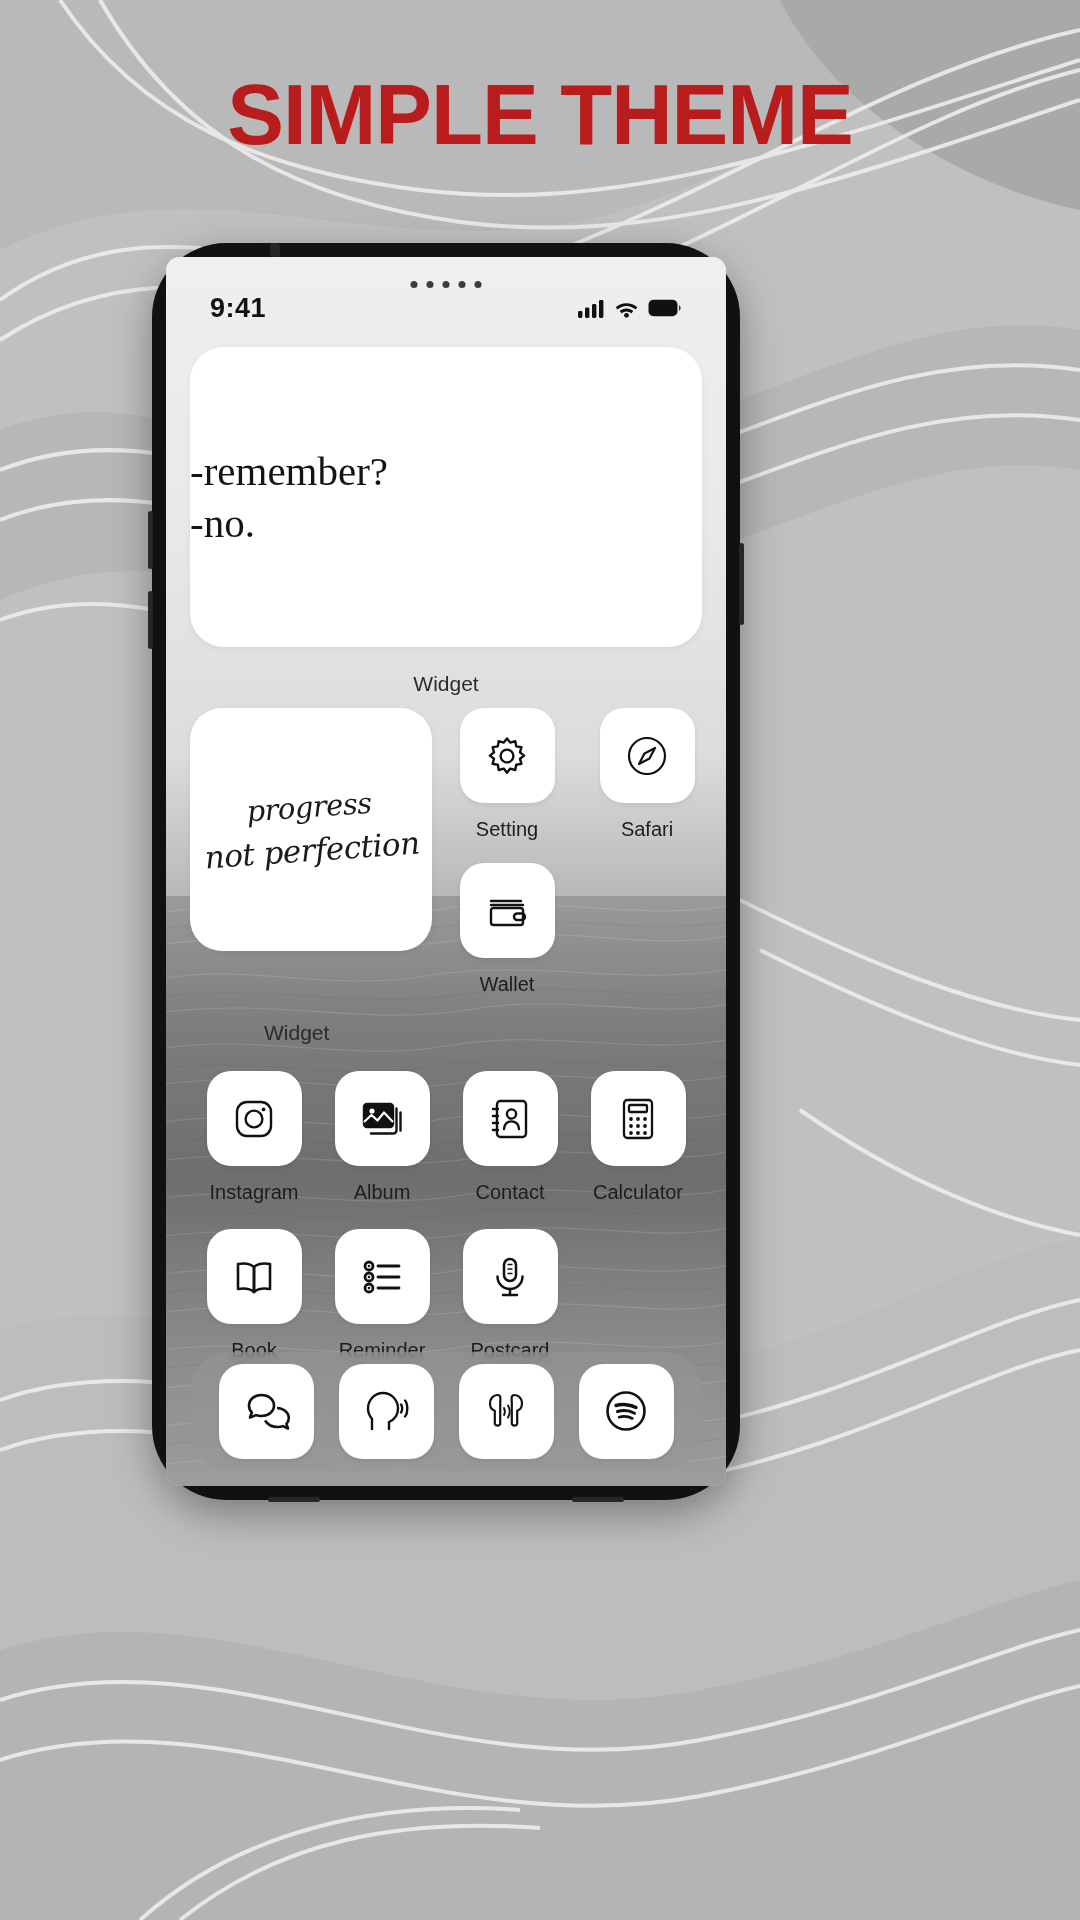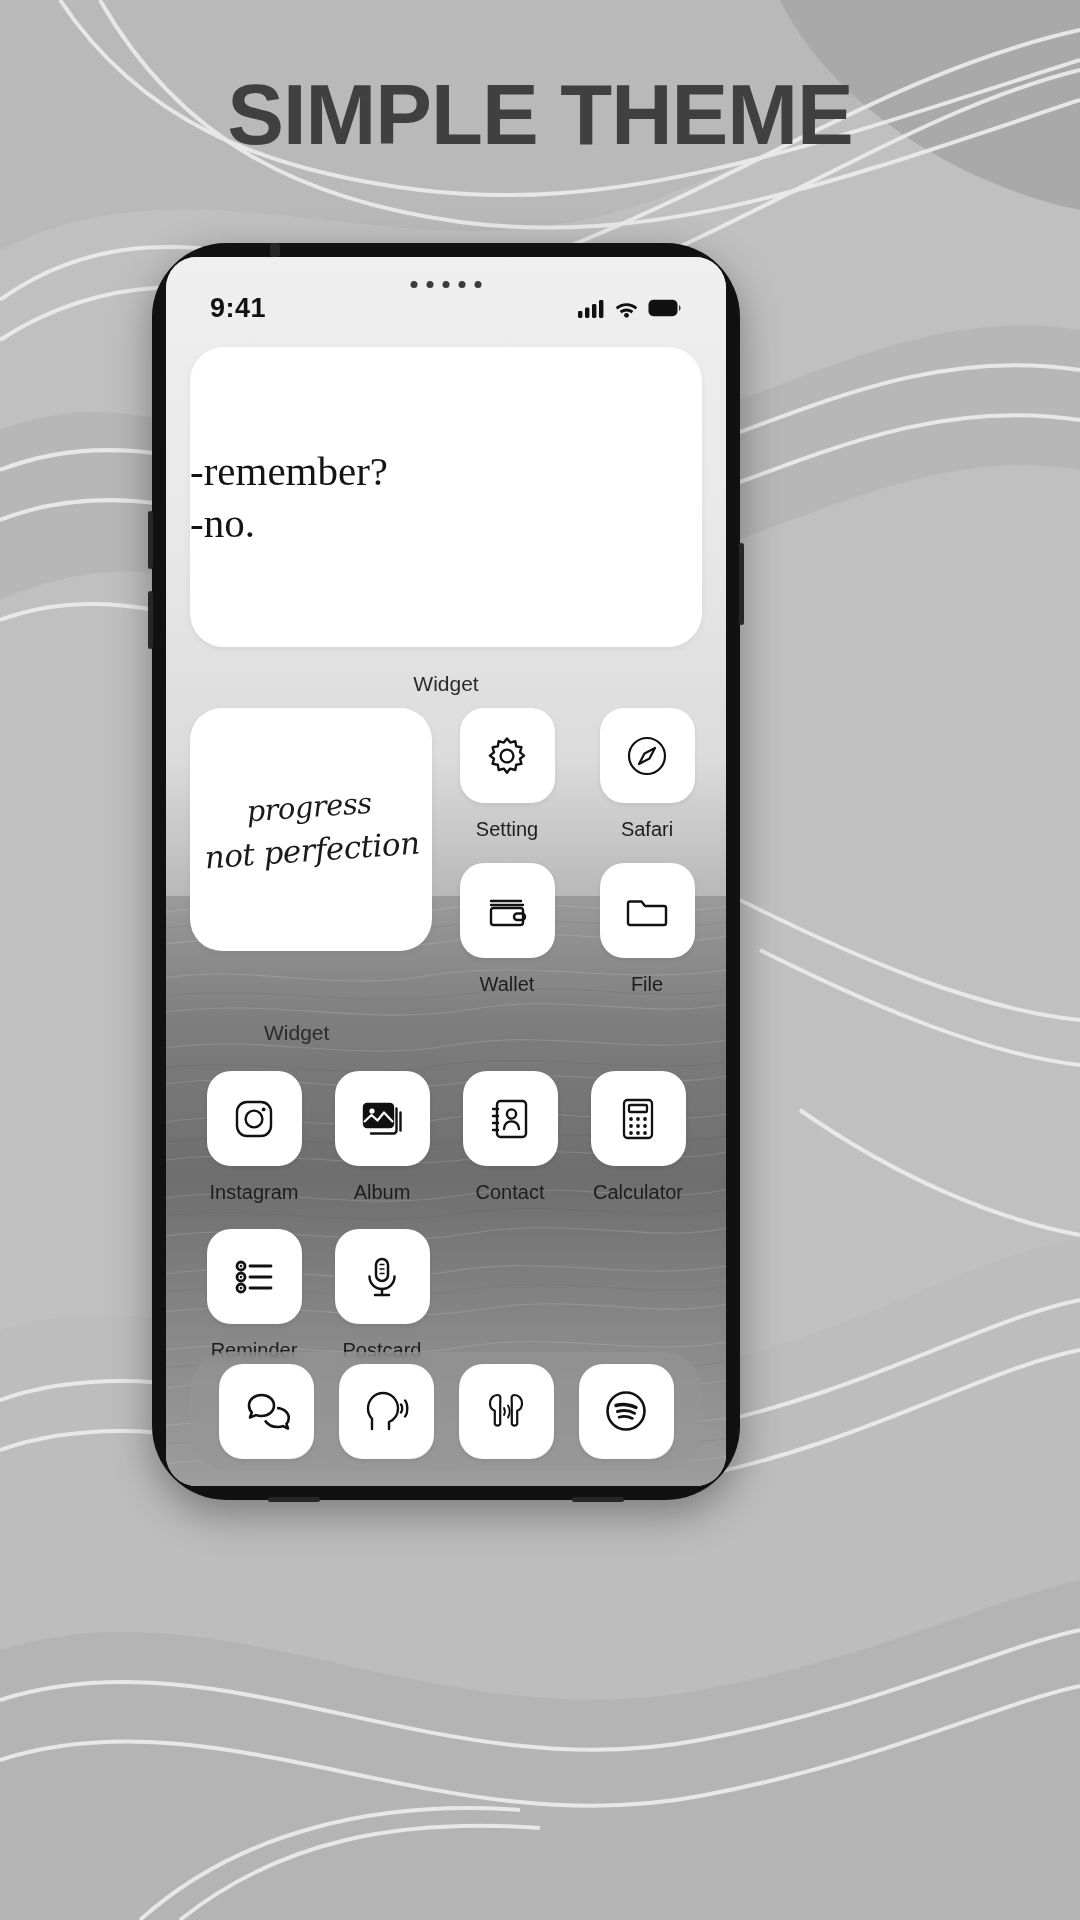--- a/index.html
+++ b/index.html
@@ -14,39 +14,39 @@
   #bg-wrap { position:absolute; inset:0; overflow:hidden; }
   #bg-svg { position:absolute; inset:0; width:1080px; height:1920px; }
 
   
   .headline {
     position:absolute; top:72px; left:0; width:1080px;
     text-align:center;
     font-size:85px; line-height:1;
     font-weight:bold;
     letter-spacing:-1px;
-    color:#404040;
+    color:#b91c1c;
     font-family:"Liberation Sans", sans-serif;
     z-index:5;
   }
 
   
   .phone {
     position:absolute;
     left:152px; top:243px;
     width:588px; height:1257px;
     background:#111;
     border-radius:74px;
     z-index:4;
     box-shadow:0 14px 40px rgba(0,0,0,.35);
   }
   .phone-screen {
     position:absolute;
     left:14px; top:14px; right:14px; bottom:14px;
-    border-radius:31px;
+    border-radius:14px;
     overflow:hidden;
     background:#e9e9e9;
   }
   
   .wallpaper { position:absolute; inset:0; }
   .wall-top {
     position:absolute; left:0; right:0; top:0; height:52%;
     background:linear-gradient(180deg,#efefef 0%,#e9e9e9 40%,#dcdcdc 78%,#b8b8b8 100%);
   }
   .wall-bottom {
@@ -324,30 +324,20 @@
                   <path d="M8 14 H38" stroke-linecap="round"></path>
                   <path d="M8 18 H40" stroke-linecap="round"></path>
                   <rect x="8" y="21" width="32" height="17" rx="2.6"></rect>
                   <rect x="31" y="26.5" width="11" height="6.5" rx="3.2"></rect>
                 </svg>
               </span>
             </div>
             <div class="app-label">Wallet</div>
           </div>
 
-          <div class="app">
-            <div class="app-tile">
-              <span>
-                <svg width="48" height="48" viewBox="0 0 48 48" fill="none" stroke="#111" stroke-width="2.4">
-                  <path d="M7 14.5 h11.5 l3.5 4.5 H41 a2 2 0 0 1 2 2 V36 a2 2 0 0 1 -2 2 H7 a2 2 0 0 1 -2 -2 V16.5 a2 2 0 0 1 2 -2 Z" stroke-linejoin="round"></path>
-                </svg>
-              </span>
-            </div>
-            <div class="app-label">File</div>
-          </div>
 
         </div>
       </div>
 
       <div class="widget-caption" style="text-align:left; padding-left:74px;">Widget</div>
 
       <div class="grid-4">
 
         <div class="app">
           <div class="app-tile">
@@ -405,20 +395,31 @@
                 <circle cx="31" cy="31" r="1.9" fill="#111" stroke="none"></circle>
                 <circle cx="17" cy="38" r="1.9" fill="#111" stroke="none"></circle>
                 <circle cx="24" cy="38" r="1.9" fill="#111" stroke="none"></circle>
                 <circle cx="31" cy="38" r="1.9" fill="#111" stroke="none"></circle>
               </svg>
             </span>
           </div>
           <div class="app-label">Calculator</div>
         </div>
 
+        <div class="app">
+          <div class="app-tile">
+            <span>
+              <svg width="48" height="48" viewBox="0 0 48 48" fill="none" stroke="#111" stroke-width="2.6">
+                <path d="M24 14 C20 10.5 13.5 10 8 11 V36 C13.5 35 20 35.5 24 39 Z" stroke-linejoin="round"></path>
+                <path d="M24 14 C28 10.5 34.5 10 40 11 V36 C34.5 35 28 35.5 24 39 Z" stroke-linejoin="round"></path>
+              </svg>
+            </span>
+          </div>
+          <div class="app-label">Book</div>
+        </div>
 
 
         <div class="app">
           <div class="app-tile">
             <span>
               <svg width="48" height="48" viewBox="0 0 48 48" fill="none" stroke="#111" stroke-width="2.8">
                 <circle cx="11" cy="13" r="4"></circle>
                   <circle cx="11" cy="13" r="1.3" fill="#111" stroke="none"></circle>
                 <circle cx="11" cy="24" r="4"></circle>
                   <circle cx="11" cy="24" r="1.3" fill="#111" stroke="none"></circle>

